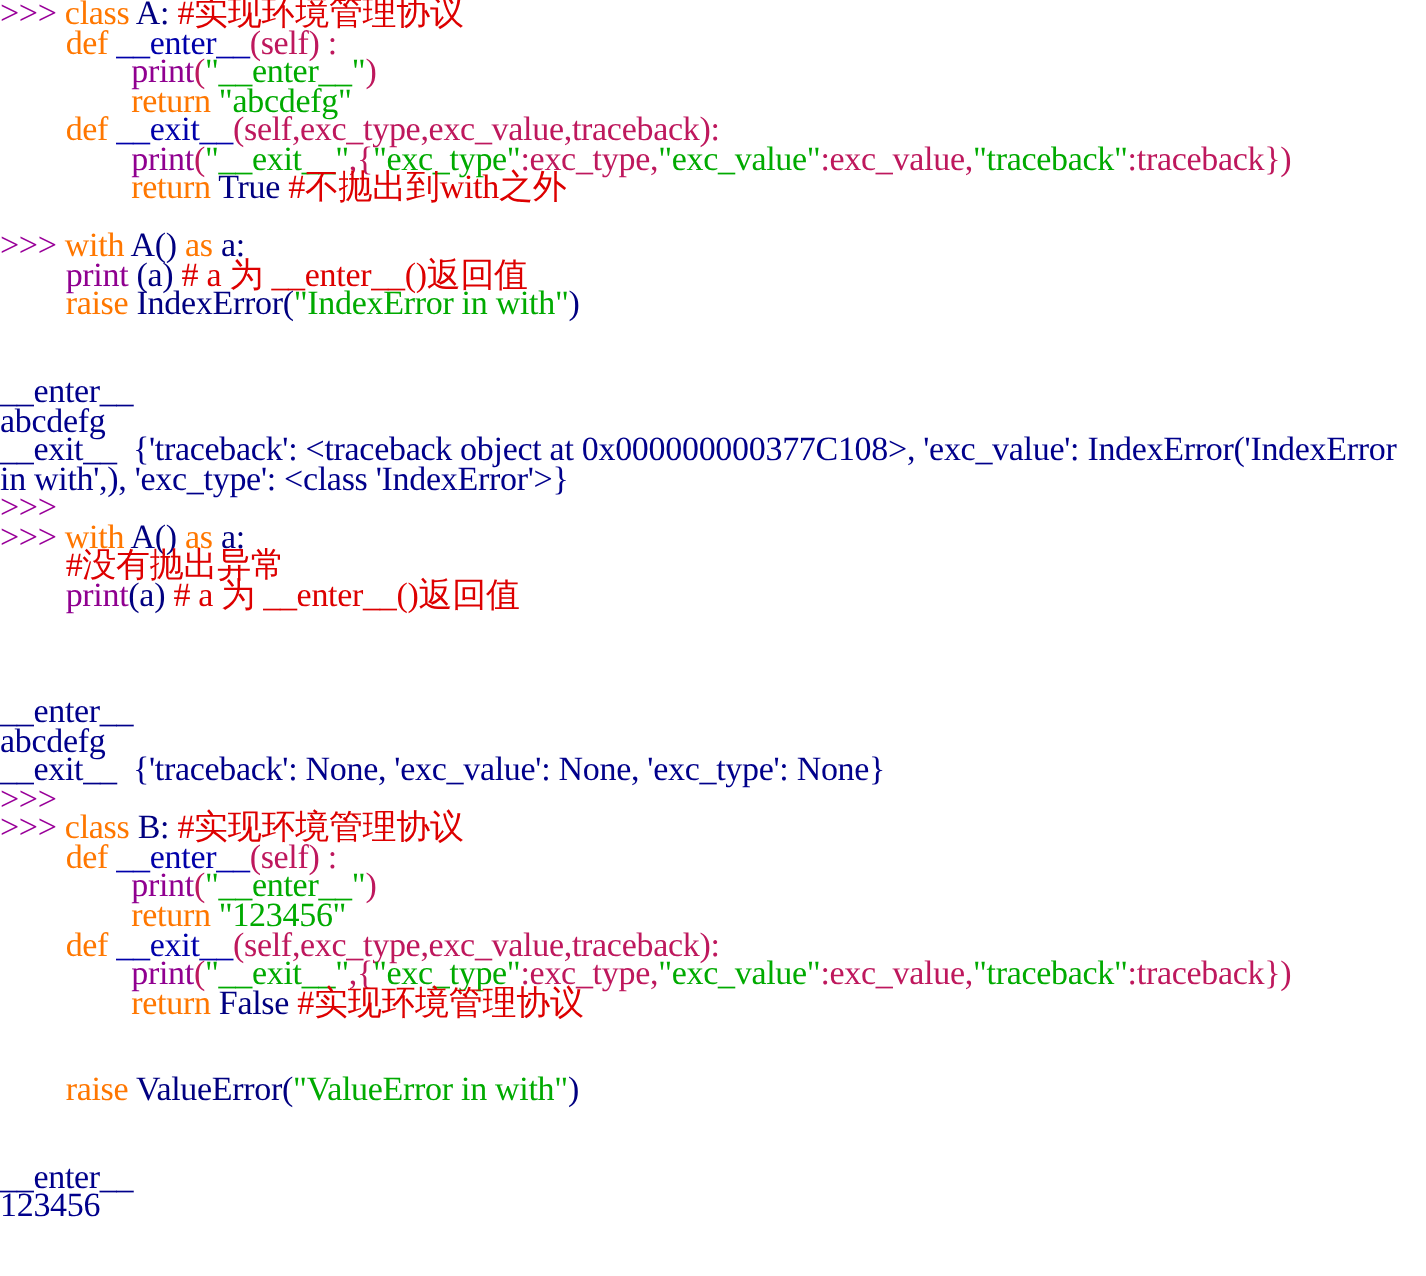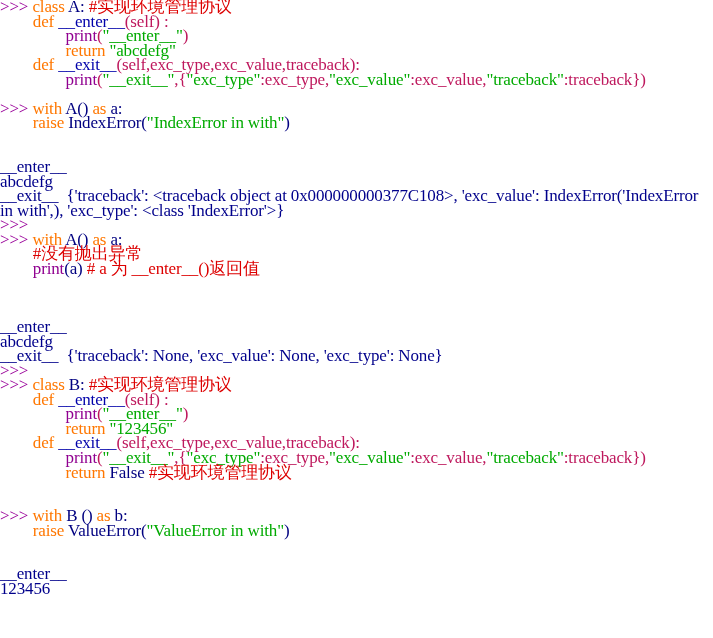--- a/index.html
+++ b/index.html
@@ -48,22 +48,24 @@
 <body>
 
 <div id="shell">
   <div id="lines-container">
       <div class="line"><span class="tok-prompt">&gt;&gt;&gt; </span><span class="tok-kw">class</span><span class="tok-code"> A: </span><span class="tok-comment">#实现环境管理协议</span></div>
       <div class="line"><span class="tok-plain">        </span><span class="tok-kw">def</span><span class="tok-def"> __enter__</span><span class="tok-plain">(self) :</span></div>
       <div class="line"><span class="tok-plain">                </span><span class="tok-builtin">print</span><span class="tok-plain">(</span><span class="tok-str">"__enter__"</span><span class="tok-plain">)</span></div>
       <div class="line"><span class="tok-plain">                </span><span class="tok-kw">return</span><span class="tok-plain"> </span><span class="tok-str">"abcdefg"</span></div>
       <div class="line"><span class="tok-plain">        </span><span class="tok-kw">def</span><span class="tok-def"> __exit__</span><span class="tok-plain">(self,exc_type,exc_value,traceback):</span></div>
       <div class="line"><span class="tok-plain">                </span><span class="tok-builtin">print</span><span class="tok-plain">(</span><span class="tok-str">"__exit__"</span><span class="tok-plain">,{</span><span class="tok-str">"exc_type"</span><span class="tok-plain">:exc_type,</span><span class="tok-str">"exc_value"</span><span class="tok-plain">:exc_value,</span><span class="tok-str">"traceback"</span><span class="tok-plain">:traceback})</span></div>
+      <div class="line"><span class="tok-plain">                </span><span class="tok-kw">return</span><span class="tok-code"> True </span><span class="tok-comment">#不抛出到with之外</span></div>
       <div class="line blank">&nbsp;</div>
       <div class="line"><span class="tok-prompt">&gt;&gt;&gt; </span><span class="tok-kw">with</span><span class="tok-code"> A() </span><span class="tok-kw">as</span><span class="tok-code"> a:</span></div>
+      <div class="line"><span class="tok-plain">        </span><span class="tok-builtin">print</span><span class="tok-code"> (a) </span><span class="tok-comment"># a 为 __enter__()返回值</span></div>
       <div class="line"><span class="tok-plain">        </span><span class="tok-kw">raise</span><span class="tok-code"> IndexError(</span><span class="tok-str">"IndexError in with"</span><span class="tok-code">)</span></div>
       <div class="line blank">&nbsp;</div>
       <div class="line blank">&nbsp;</div>
       <div class="line"><span class="tok-output">__enter__</span></div>
       <div class="line"><span class="tok-output">abcdefg</span></div>
       <div class="line"><span class="tok-output">__exit__  {'traceback': &lt;traceback object at 0x000000000377C108&gt;, 'exc_value': IndexError('IndexError</span></div>
       <div class="line"><span class="tok-output">in with',), 'exc_type': &lt;class 'IndexError'&gt;}</span></div>
       <div class="line"><span class="tok-prompt">&gt;&gt;&gt;</span></div>
       <div class="line"><span class="tok-prompt">&gt;&gt;&gt; </span><span class="tok-kw">with</span><span class="tok-code"> A() </span><span class="tok-kw">as</span><span class="tok-code"> a:</span></div>
       <div class="line"><span class="tok-plain">        </span><span class="tok-comment">#没有抛出异常</span></div>
@@ -77,20 +79,19 @@
       <div class="line"><span class="tok-prompt">&gt;&gt;&gt;</span></div>
       <div class="line"><span class="tok-prompt">&gt;&gt;&gt; </span><span class="tok-kw">class</span><span class="tok-code"> B: </span><span class="tok-comment">#实现环境管理协议</span></div>
       <div class="line"><span class="tok-plain">        </span><span class="tok-kw">def</span><span class="tok-def"> __enter__</span><span class="tok-plain">(self) :</span></div>
       <div class="line"><span class="tok-plain">                </span><span class="tok-builtin">print</span><span class="tok-plain">(</span><span class="tok-str">"__enter__"</span><span class="tok-plain">)</span></div>
       <div class="line"><span class="tok-plain">                </span><span class="tok-kw">return</span><span class="tok-plain"> </span><span class="tok-str">"123456"</span></div>
       <div class="line"><span class="tok-plain">        </span><span class="tok-kw">def</span><span class="tok-def"> __exit__</span><span class="tok-plain">(self,exc_type,exc_value,traceback):</span></div>
       <div class="line"><span class="tok-plain">                </span><span class="tok-builtin">print</span><span class="tok-plain">(</span><span class="tok-str">"__exit__"</span><span class="tok-plain">,{</span><span class="tok-str">"exc_type"</span><span class="tok-plain">:exc_type,</span><span class="tok-str">"exc_value"</span><span class="tok-plain">:exc_value,</span><span class="tok-str">"traceback"</span><span class="tok-plain">:traceback})</span></div>
       <div class="line"><span class="tok-plain">                </span><span class="tok-kw">return</span><span class="tok-code"> False </span><span class="tok-comment">#实现环境管理协议</span></div>
       <div class="line blank">&nbsp;</div>
       <div class="line blank">&nbsp;</div>
-      <div class="line"><span class="tok-prompt">&gt;&gt;&gt; </span><span class="tok-kw">with</span><span class="tok-code"> B () </span><span class="tok-kw">as</span><span class="tok-code"> b:</span></div>
       <div class="line"><span class="tok-plain">        </span><span class="tok-kw">raise</span><span class="tok-code"> ValueError(</span><span class="tok-str">"ValueError in with"</span><span class="tok-code">)</span></div>
       <div class="line blank">&nbsp;</div>
       <div class="line blank">&nbsp;</div>
       <div class="line"><span class="tok-output">__enter__</span></div>
       <div class="line"><span class="tok-output">123456</span></div>
     </div>
 </div>
 
 </body></html>

